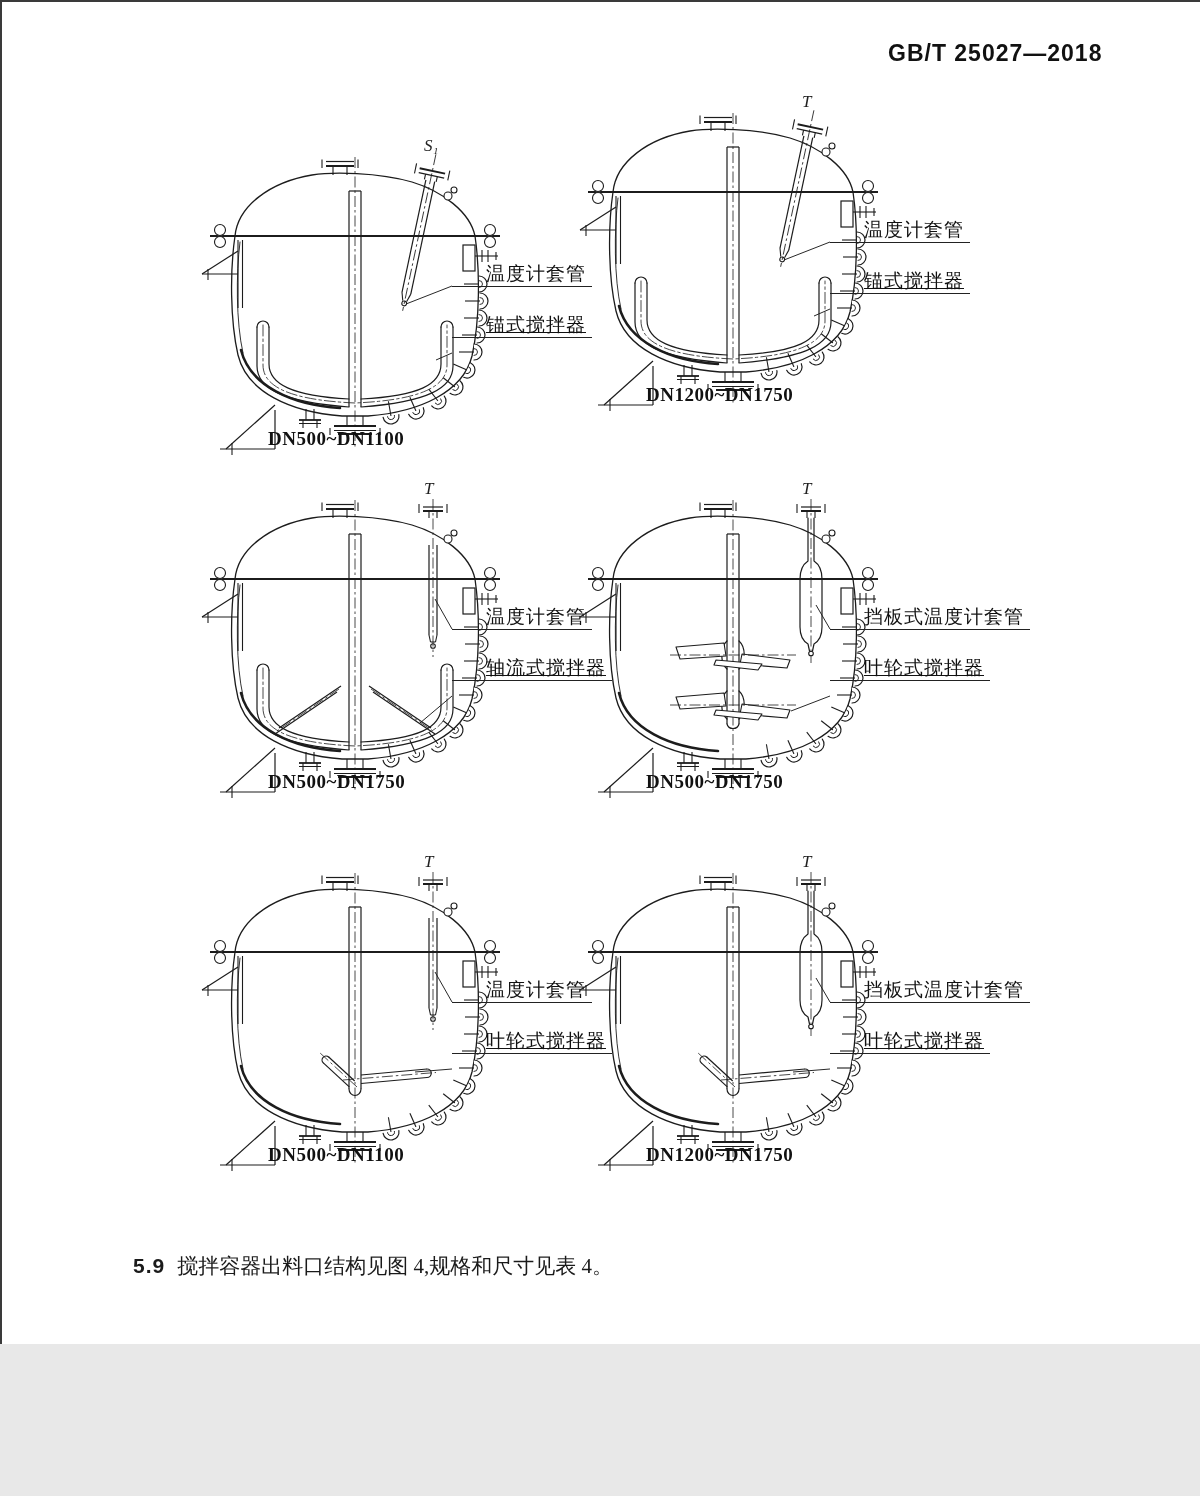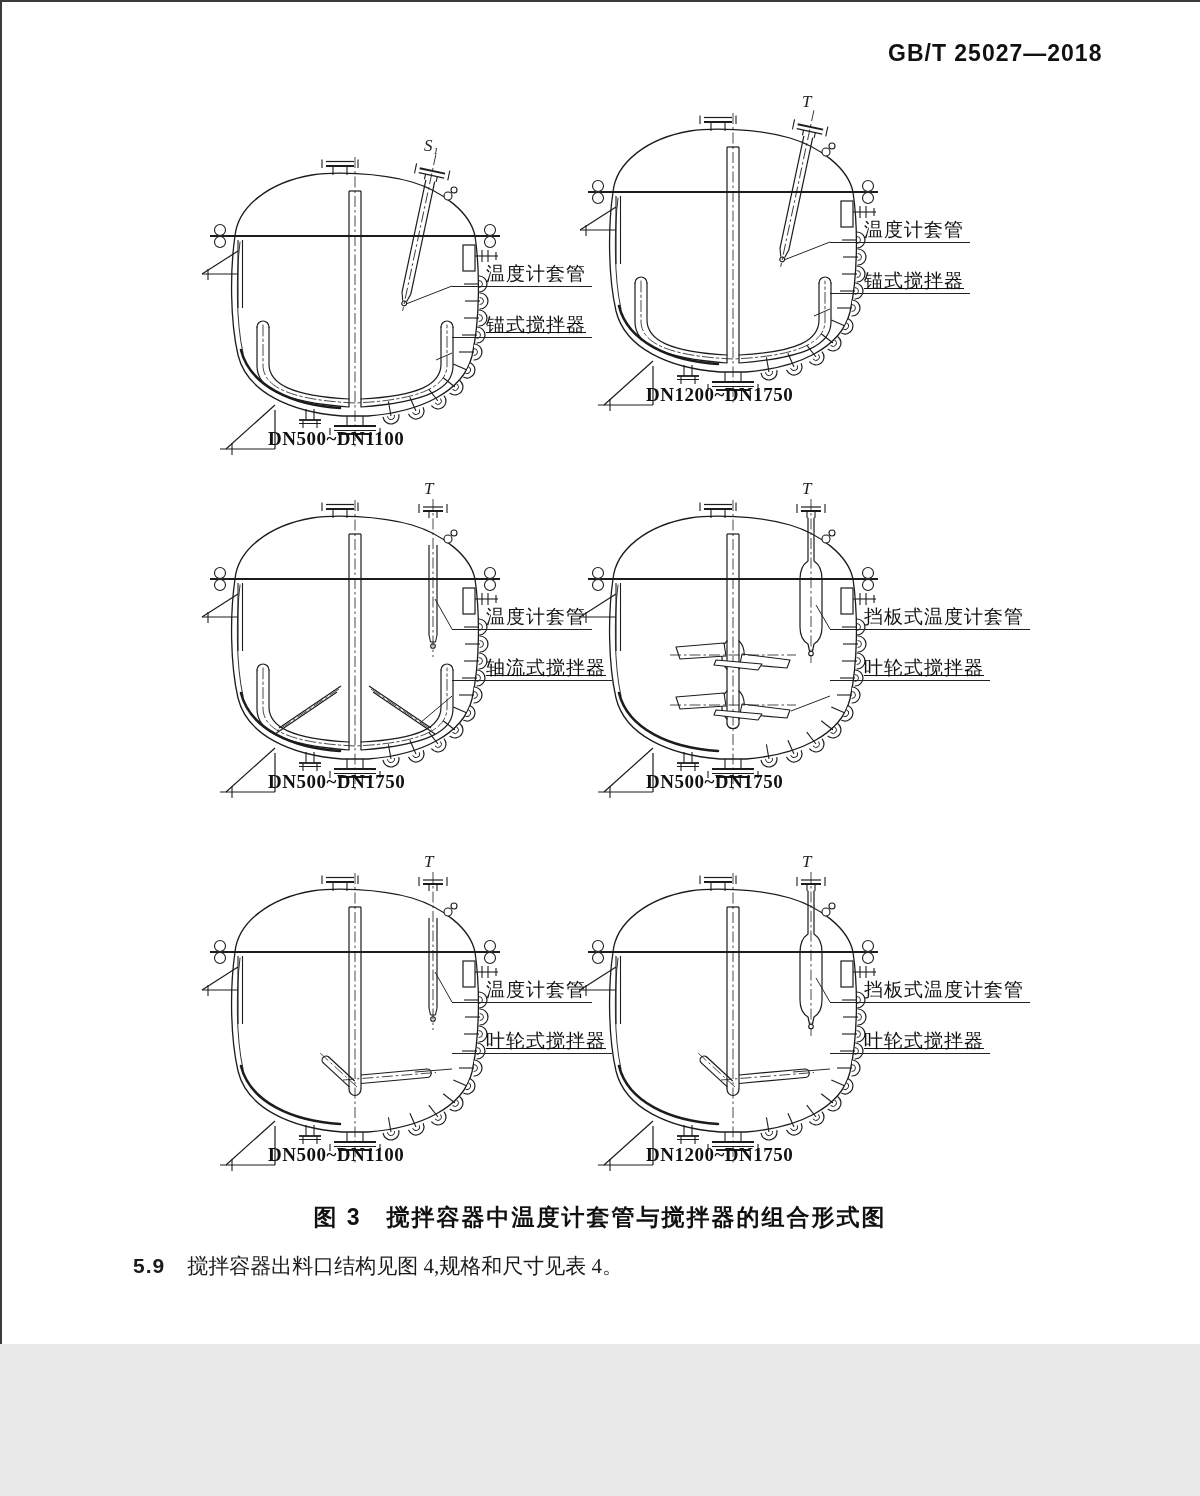--- a/index.html
+++ b/index.html
@@ -41,21 +41,21 @@
   }
 
   .caption {
     position:absolute; left:0; top:1202px; width:1200px; text-align:center;
     font-family:"Liberation Sans", sans-serif; font-weight:bold;
     font-size:23px; letter-spacing:2px; color:#111;
   }
   .clause { position:absolute; left:133px; top:1252px; font-size:21px; }
   .clause .num {
     font-family:"Liberation Sans", sans-serif; font-weight:bold;
-    margin-right:22px; letter-spacing:1px;
+    margin-right:12px; letter-spacing:1px;
   }
   .pagenum { position:absolute; left:1020px; top:1446px; font-size:19px; color:#333; }
 </style>
 </head>
 <body>
 
 <div class="page">
   <div class="edge top"></div>
   <div class="edge left"></div>
   <div class="edge bottom"></div>
@@ -824,20 +824,19 @@
           <line x1="258" y1="118" x2="272" y2="142" stroke="#1c1c1c" stroke-width="0.95"></line>
           <line x1="235" y1="212" x2="272" y2="209" stroke="#1c1c1c" stroke-width="0.95"></line>
         </g>
       </svg>
     <span class="noz">T</span>
     <span class="callout c1">挡板式温度计套管</span>
     <span class="callout c2">叶轮式搅拌器</span>
     <span class="dn">DN1200~DN1750</span>
   </div>
 
-  <div class="caption">图 3　搅拌容器中温度计套管与搅拌器的组合形式图</div>
 
   <div class="clause">
     <span class="num">5.9</span><span>搅拌容器出料口结构见图 4,规格和尺寸见表 4。</span>
   </div>
 
   <div class="pagenum">7</div>
 </div>
 
 </body></html>

